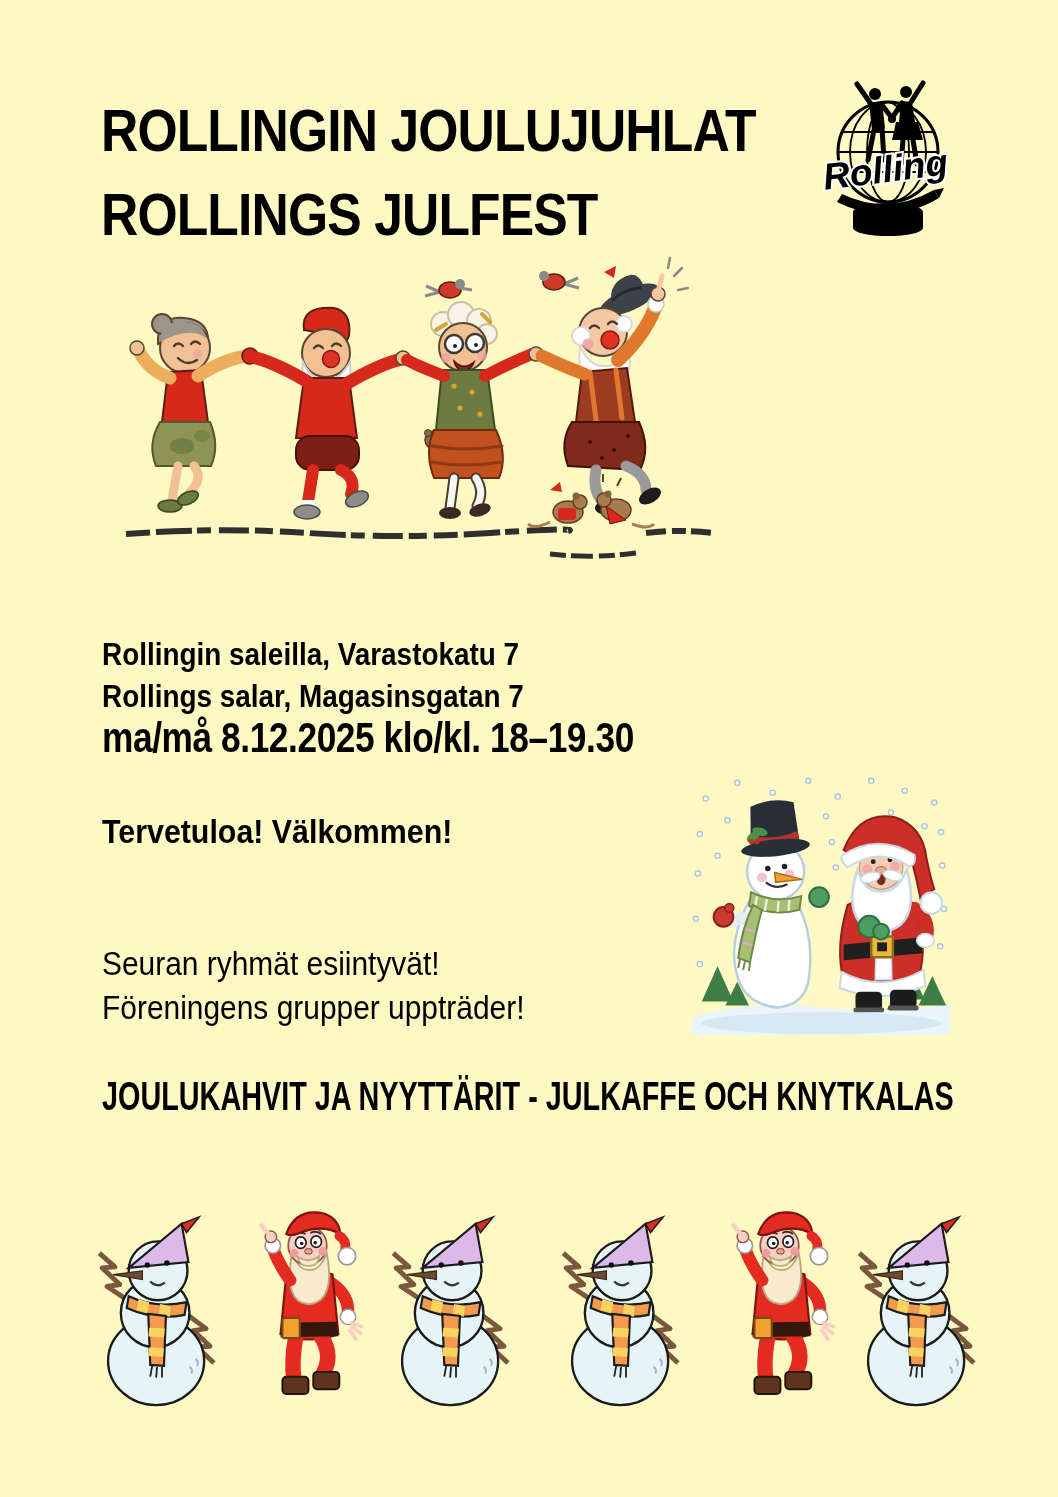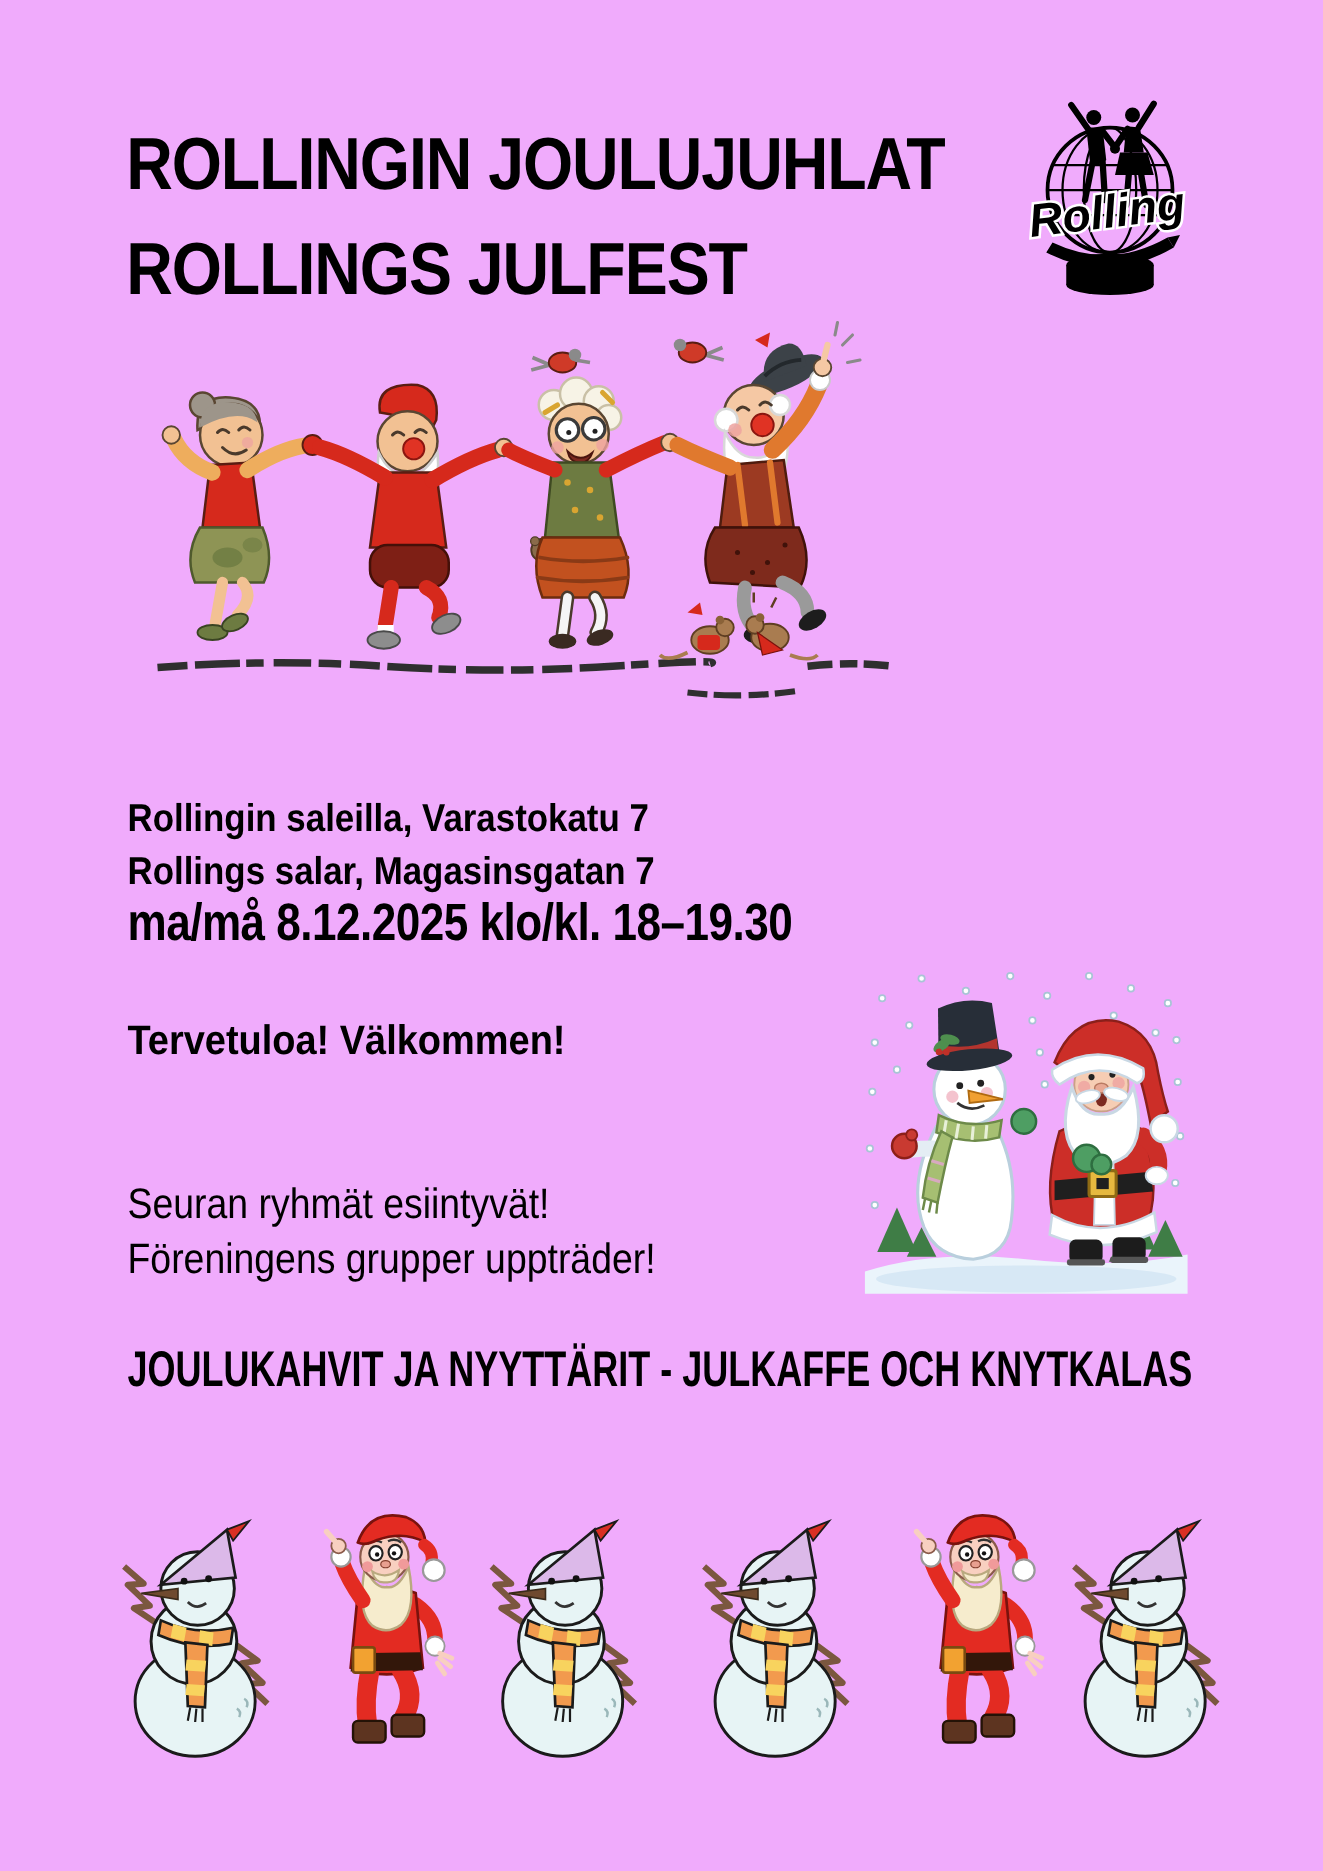--- a/index.html
+++ b/index.html
@@ -1,18 +1,18 @@
 <!DOCTYPE html>
 <html><head>
 <meta charset="utf-8">
 <style>
   html,body{margin:0;padding:0;background:#9a9a9a;}
   .page{
     position:relative;width:1058px;height:1497px;margin:0 auto;
-    background:#f0abfc;overflow:hidden;
+    background:#fef9c3;overflow:hidden;
     font-family:"Liberation Sans",sans-serif;color:#000;
   }
   .abs{position:absolute;}
   .nowrap{white-space:nowrap;}
   
   .title-line{
     left:101px;font-weight:700;font-size:59px;line-height:1;
     letter-spacing:-1px;transform:scaleX(.875);transform-origin:left top;
   }
   .title-1{top:102px;}

